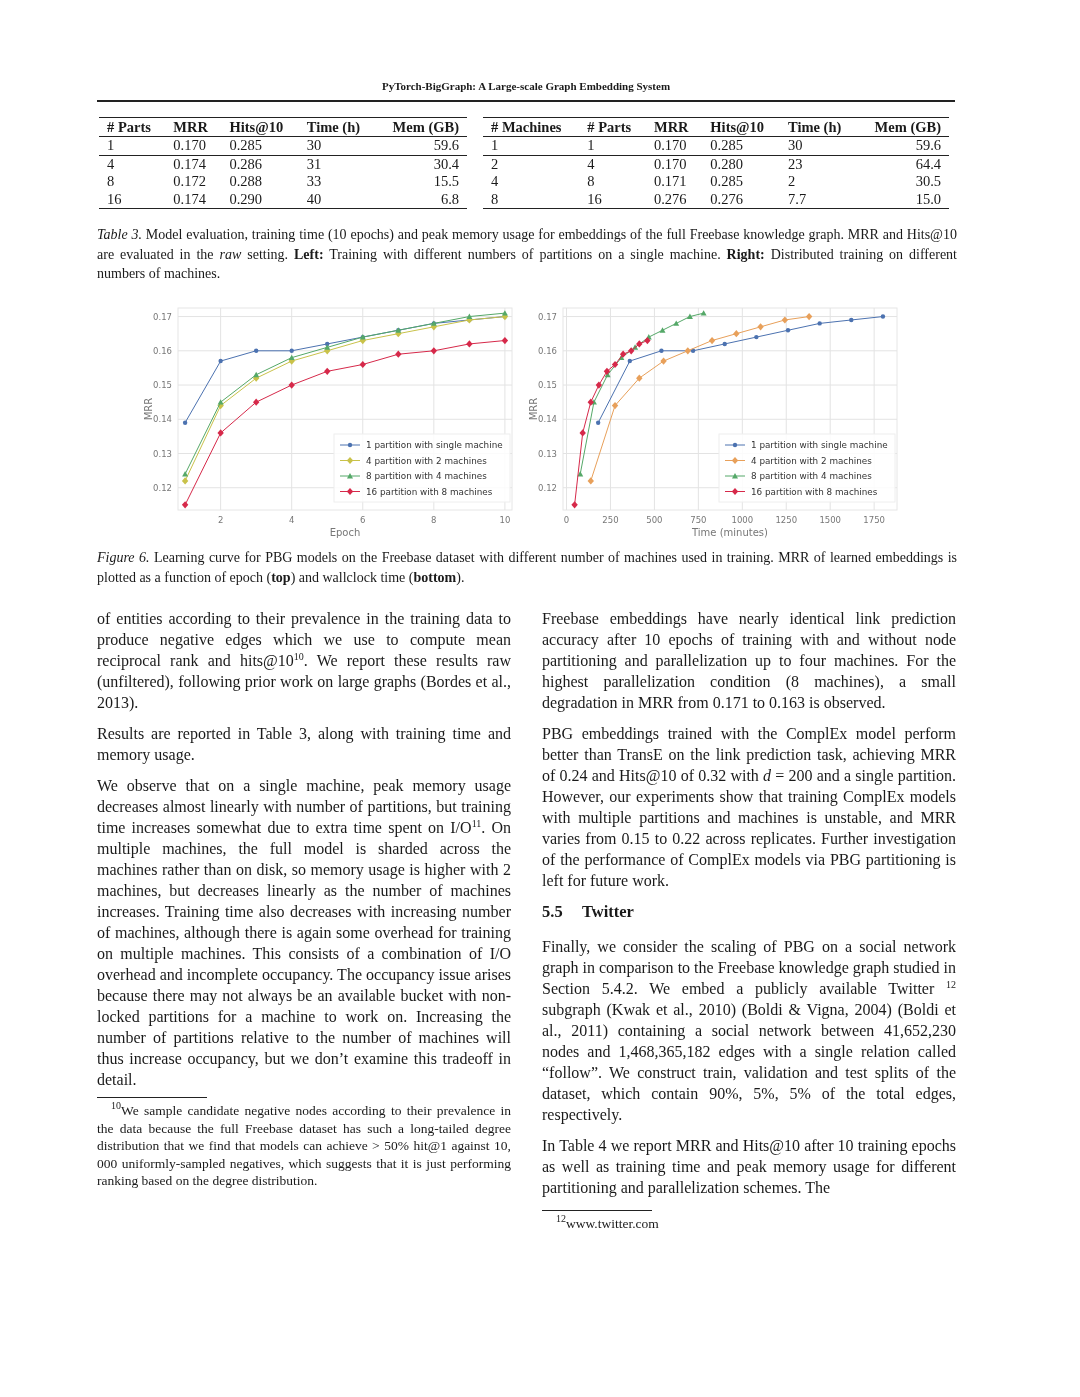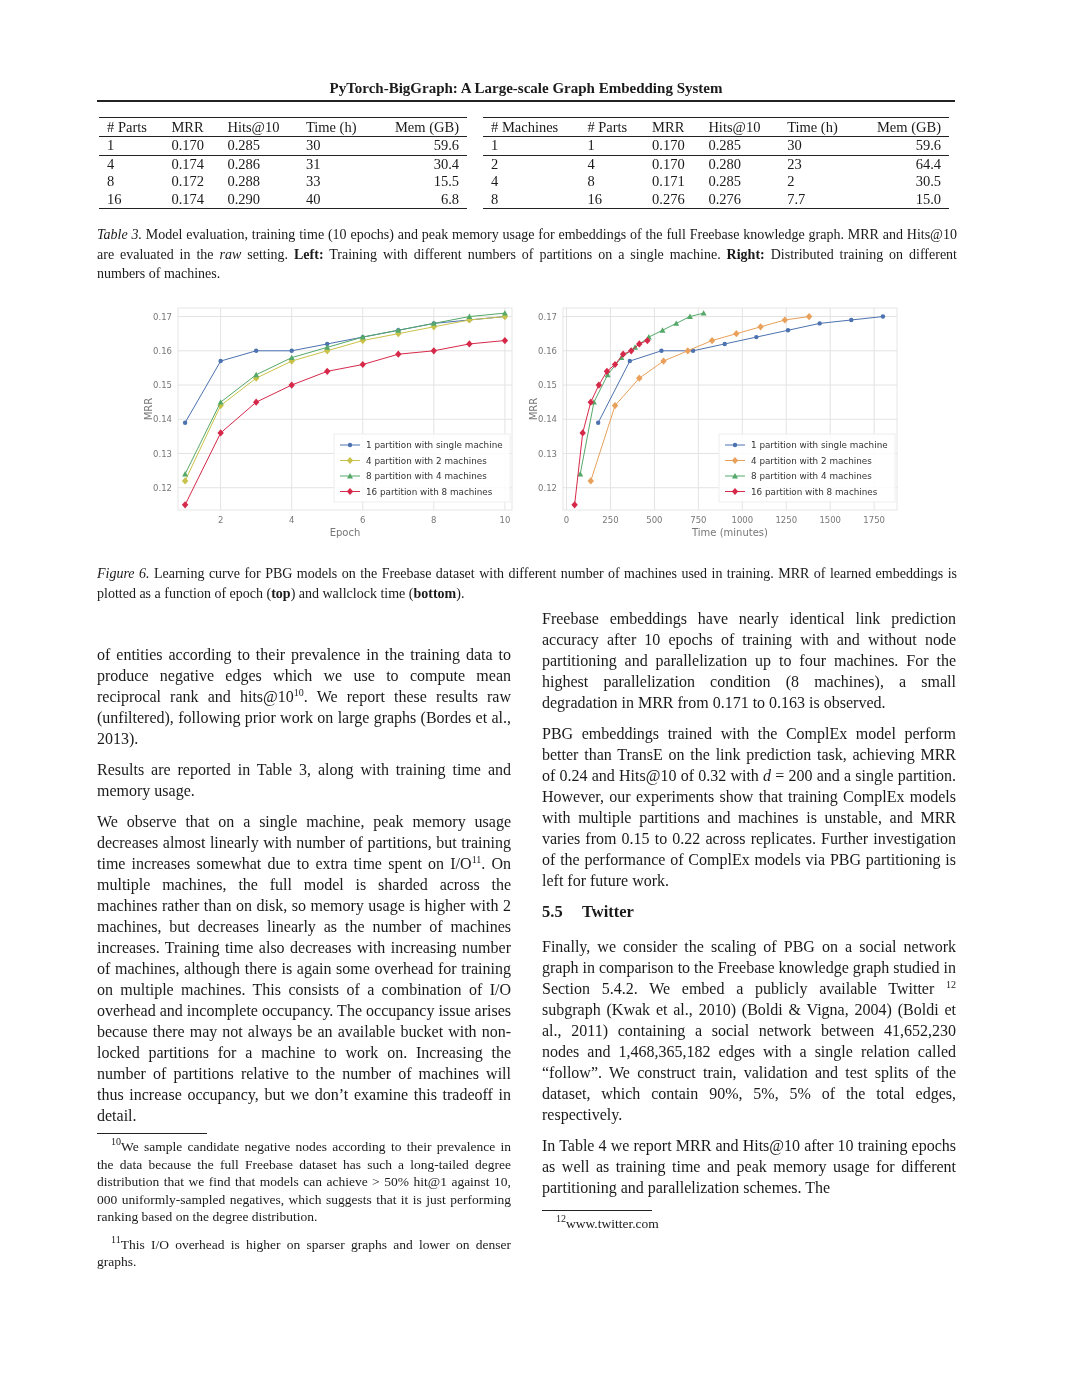--- a/index.html
+++ b/index.html
@@ -1,45 +1,45 @@
 <!DOCTYPE html>
 <html><head>
 <meta charset="utf-8">
 <style>
   html, body { margin:0; padding:0; background:#ffffff; }
   body { width:1080px; height:1397px; position:relative; overflow:hidden;
          font-family:"Liberation Serif", "DejaVu Serif", serif; color:#1a1a1a; }
   .abs { position:absolute; }
-  .running-head { left:97px; top:80px; width:858px; text-align:center; font-weight:bold; font-size:15px; }
+  .running-head { left:97px; top:80px; width:858px; text-align:center; font-weight:bold; font-size:11px; }
   .head-rule { left:97px; top:100px; width:858px; height:0; border-top:2px solid #222; }
 
   table.res { position:absolute; border-collapse:collapse; font-size:14.5px; top:117px; }
-  table.res th { font-weight:normal; padding:0 8px; height:18px; text-align:left; }
+  table.res th { font-weight:bold; padding:0 8px; height:18px; text-align:left; }
   table.res td { padding:0 8px; height:17.5px; line-height:17.5px; }
   table.res thead tr { border-top:1.5px solid #222; border-bottom:1px solid #222; }
   table.res tbody tr.first { border-bottom:1px solid #222; }
   table.res tbody tr.last { border-bottom:1.5px solid #222; }
   table.res td.r { text-align:right; }
   table.res td.c { text-align:left; }
   #tbl-left { left:99px; width:368px; }
   #tbl-right { left:483px; width:466px; }
 
   .caption { font-size:14px; line-height:19.5px; left:97px; width:860px; text-align:justify; }
   .caption i { font-style:italic; }
   .caption b { font-weight:bold; }
   #table-caption { top:225px; }
-  #figure-caption { top:548px;margin-top:16px; }
+  #figure-caption { top:548px; }
 
   .chart { position:absolute; }
   .chart svg { overflow:visible; }
   .chart text { font-family:"DejaVu Sans", sans-serif; fill:#777; }
 
   .col { position:absolute; width:414px; font-size:16px; line-height:21px; text-align:justify; }
   .col p { margin:0 0 10px 0; }
-  #col-left { left:97px; top:644px; }
+  #col-left { left:97px; top:608px; }
   #col-right { left:542px; top:608px; }
   sup { font-size:10px; line-height:0; vertical-align:6px; }
   .fn-rule { width:110px; border-top:1px solid #222; margin:7px 0 4px 0; }
   .fn { font-size:13.5px; line-height:17.5px; text-align:justify; margin:0; text-indent:14px; }
   .sec-head { font-weight:bold; font-size:16.5px; margin:8px 0 14px 0; }
   .sec-head span.num { display:inline-block; width:40px; }
 </style>
 </head>
 <body>
 
@@ -334,21 +334,20 @@
 </div>
 
 <div class="abs caption" id="figure-caption"><i>Figure 6.</i><span> Learning curve for PBG models on the Freebase dataset with different number of machines used in training. MRR of learned embeddings is plotted as a function of epoch (</span><b>top</b><span>) and wallclock time (</span><b>bottom</b><span>).</span></div>
 
 <div class="col" id="col-left">
   <p><span>of entities according to their prevalence in the training data to produce negative edges which we use to compute mean reciprocal rank and hits@10</span><sup>10</sup><span>. We report these results raw (unfiltered), following prior work on large graphs (Bordes et al., 2013).</span></p>
   <p>Results are reported in Table 3, along with training time and memory usage.</p>
   <p style="margin-bottom:0"><span>We observe that on a single machine, peak memory usage decreases almost linearly with number of partitions, but training time increases somewhat due to extra time spent on I/O</span><sup>11</sup><span>. On multiple machines, the full model is sharded across the machines rather than on disk, so memory usage is higher with 2 machines, but decreases linearly as the number of machines increases. Training time also decreases with increasing number of machines, although there is again some overhead for training on multiple machines. This consists of a combination of I/O overhead and incomplete occupancy. The occupancy issue arises because there may not always be an available bucket with non-locked partitions for a machine to work on. Increasing the number of partitions relative to the number of machines will thus increase occupancy, but we don’t examine this tradeoff in detail.</span></p>
   <div class="fn-rule"></div>
   <p class="fn"><sup>10</sup><span>We sample candidate negative nodes according to their prevalence in the data because the full Freebase dataset has such a long-tailed degree distribution that we find that models can achieve &gt; 50% hit@1 against 10, 000 uniformly-sampled negatives, which suggests that it is just performing ranking based on the degree distribution.</span></p>
-  <p class="fn"><sup>11</sup><span>This I/O overhead is higher on sparser graphs and lower on denser graphs.</span></p>
 </div>
 
 <div class="col" id="col-right">
   <p>Freebase embeddings have nearly identical link prediction accuracy after 10 epochs of training with and without node partitioning and parallelization up to four machines. For the highest parallelization condition (8 machines), a small degradation in MRR from 0.171 to 0.163 is observed.</p>
   <p><span>PBG embeddings trained with the ComplEx model perform better than TransE on the link prediction task, achieving MRR of 0.24 and Hits@10 of 0.32 with </span><i>d</i><span> = 200 and a single partition. However, our experiments show that training ComplEx models with multiple partitions and machines is unstable, and MRR varies from 0.15 to 0.22 across replicates. Further investigation of the performance of ComplEx models via PBG partitioning is left for future work.</span></p>
   <div class="sec-head"><span class="num">5.5</span><span>Twitter</span></div>
   <p><span>Finally, we consider the scaling of PBG on a social network graph in comparison to the Freebase knowledge graph studied in Section 5.4.2. We embed a publicly available Twitter </span><sup>12</sup><span> subgraph (Kwak et al., 2010) (Boldi &amp; Vigna, 2004) (Boldi et al., 2011) containing a social network between 41,652,230 nodes and 1,468,365,182 edges with a single relation called “follow”. We construct train, validation and test splits of the dataset, which contain 90%, 5%, 5% of the total edges, respectively.</span></p>
   <p style="margin-bottom:12px">In Table 4 we report MRR and Hits@10 after 10 training epochs as well as training time and peak memory usage for different partitioning and parallelization schemes. The</p>
   <div class="fn-rule"></div>
   <p class="fn"><sup>12</sup><span>www.twitter.com</span></p>

